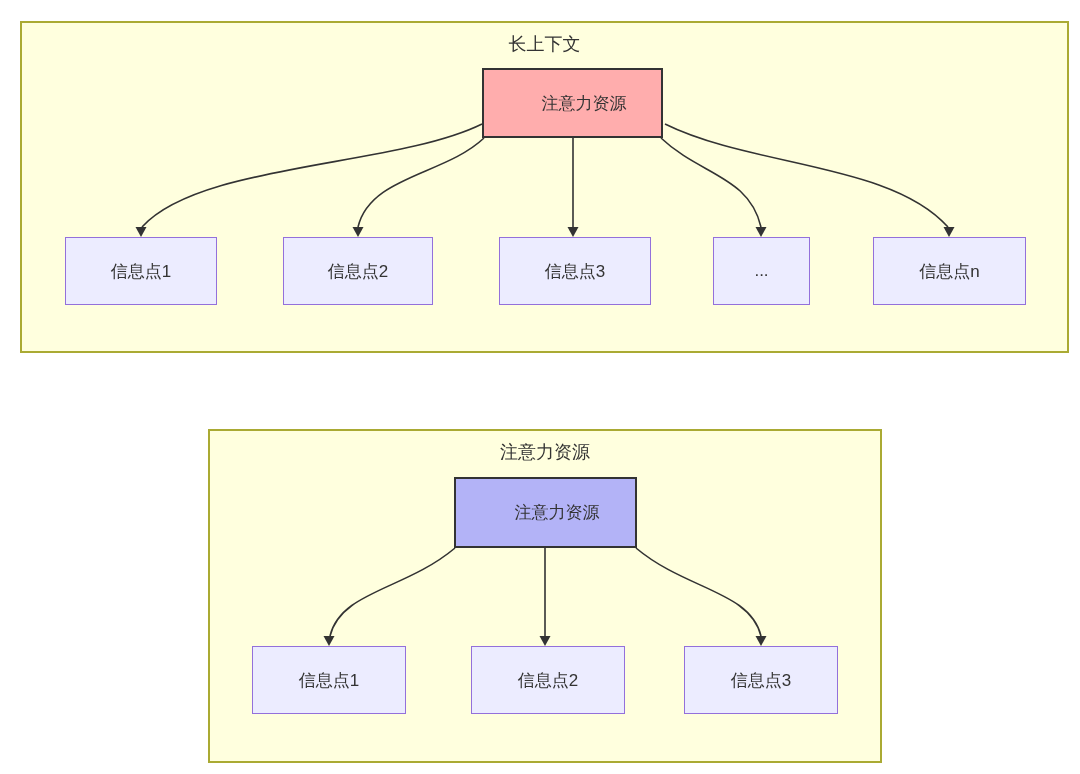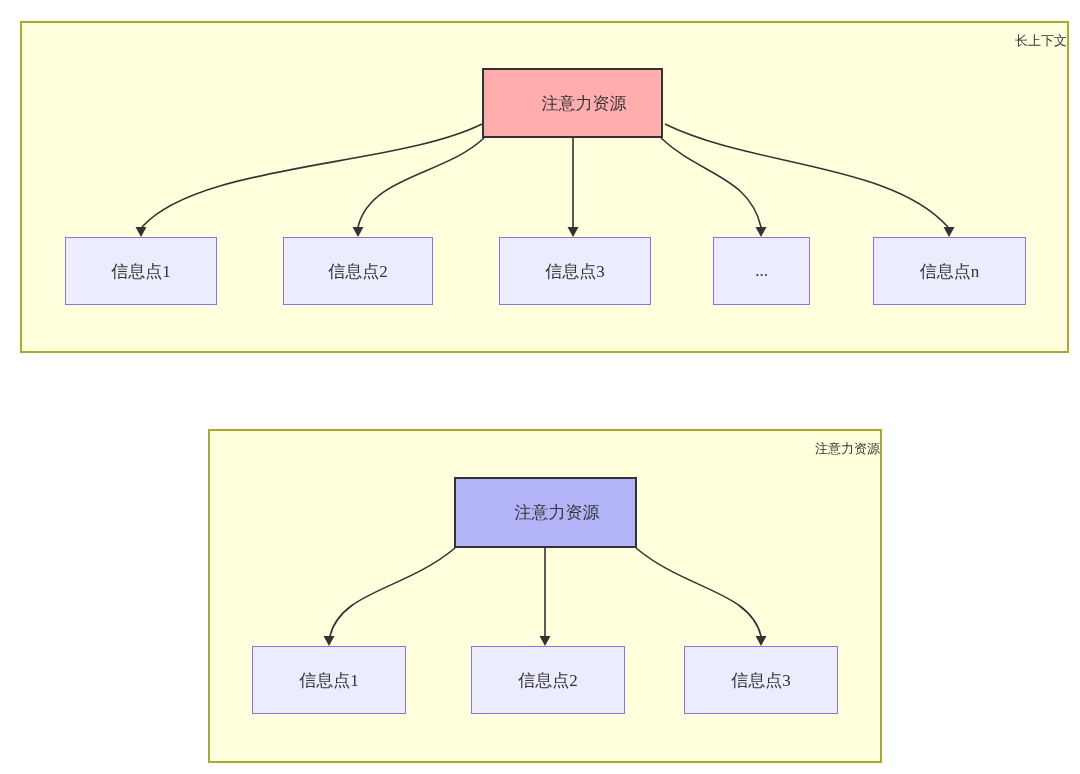--- a/index.html
+++ b/index.html
@@ -21,37 +21,36 @@
     overflow:hidden;
   }
   .group{
     position:absolute;
     background:var(--container-fill);
     border:2px solid var(--container-border);
     box-sizing:border-box;
   }
   .group-title{
     position:absolute;left:0;right:0;top:9px;
-    text-align:right;font-size:13px;color:var(--text-color);
+    text-align:center;font-size:18px;color:var(--text-color);
   }
   .node{
     position:absolute;box-sizing:border-box;
     display:flex;align-items:center;justify-content:center;
     font-size:17px;color:var(--text-color);
   }
   .attention{
     border:2px solid var(--attention-border);
     padding-left:23px;
   }
   .attention.long{background:var(--long-attention-fill);}
   .attention.short{background:var(--short-attention-fill);}
   .info{
     background:var(--node-fill);
     border:1.5px solid var(--node-border);
-    font-family:Liberation Serif, serif;
   }
   svg.edges{position:absolute;left:0;top:0;pointer-events:none;}
   svg.edges path{fill:none;stroke:var(--edge-color);stroke-width:1.6px;}
   svg.edges polygon{fill:var(--edge-color);stroke:none;}
 </style>
 </head>
 <body>
 
 <div class="group" style="left:20px;top:21px;width:1049px;height:332px;">
   <div class="group-title">长上下文</div>

